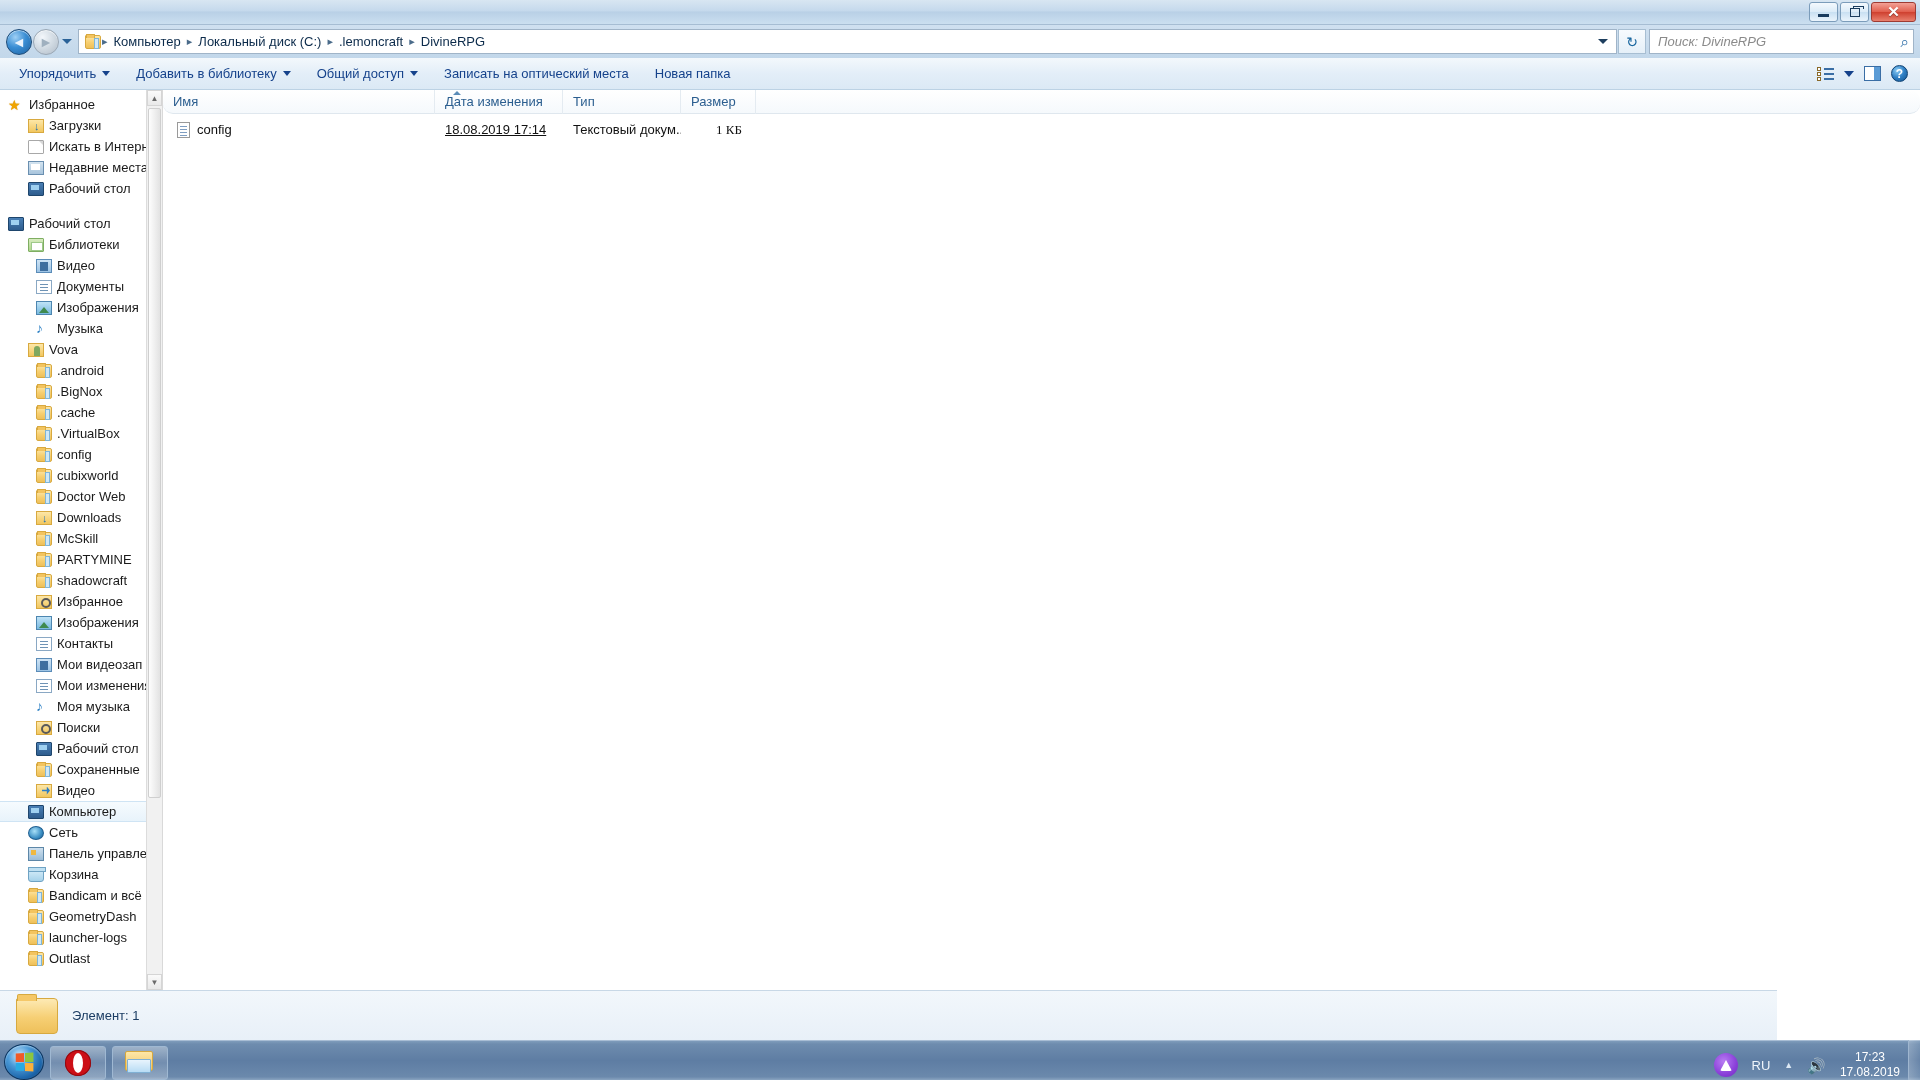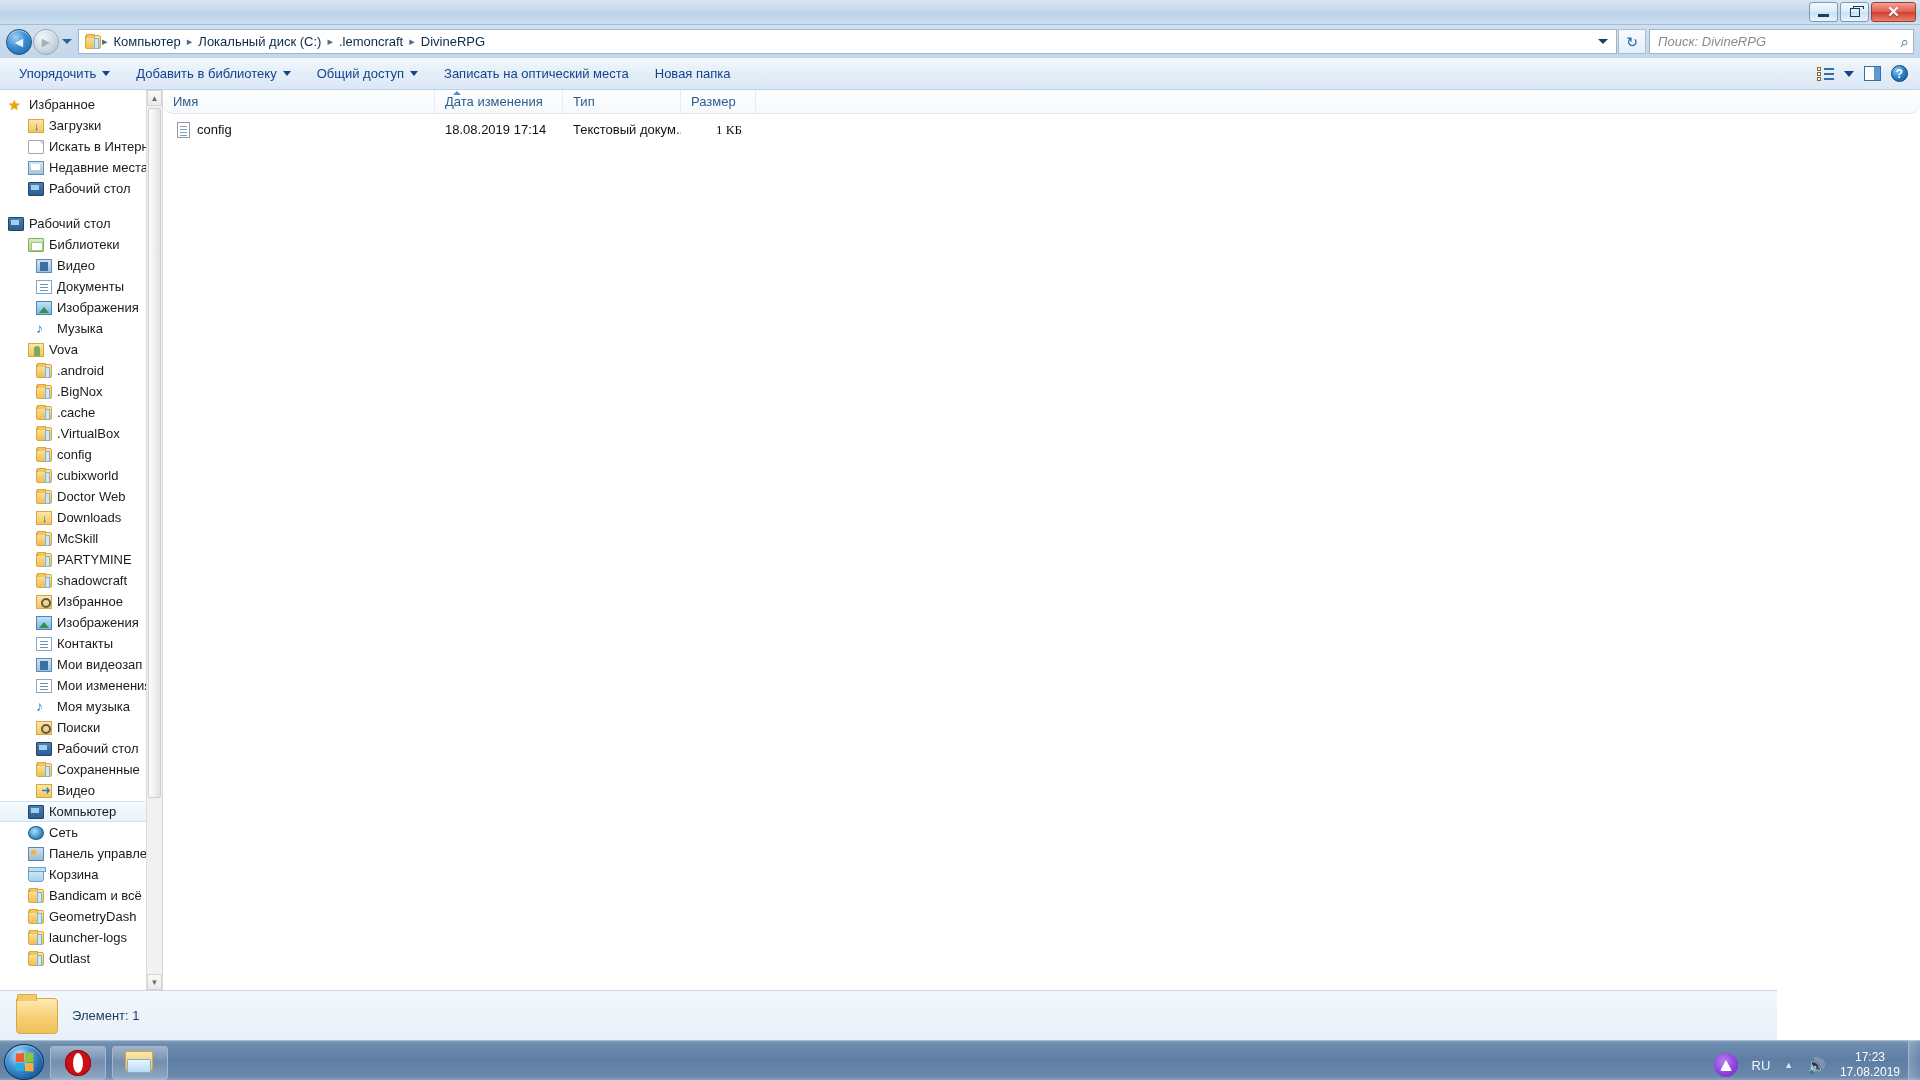--- a/index.html
+++ b/index.html
@@ -577,21 +577,21 @@
         <div class="col" style="width:118px">Тип</div>
         <div class="col" style="width:75px">Размер</div>
         <div class="sortmark"></div>
       </div>
       <div class="rows" id="filerows">
           <div class="row">
             <div class="cell name" style="width: 272px;">
               <span class="txticon"></span>
               <span>config</span>
             </div>
-            <div class="cell" style="width: 128px;">18.08.2019 17:14</div>
+            <div class="cell" style="width: 128px; text-decoration: underline;">18.08.2019 17:14</div>
             <div class="cell" style="width: 118px;">Текстовый докум...</div>
             <div class="cell size" style="width: 75px; font-family: Liberation Serif, serif;">1 КБ</div>
           </div>
         </div>
     </div>
   </div>
 
   <div class="statusbar">
     <div class="statusfolder"></div>
     <div class="statustext">Элемент: 1</div>

